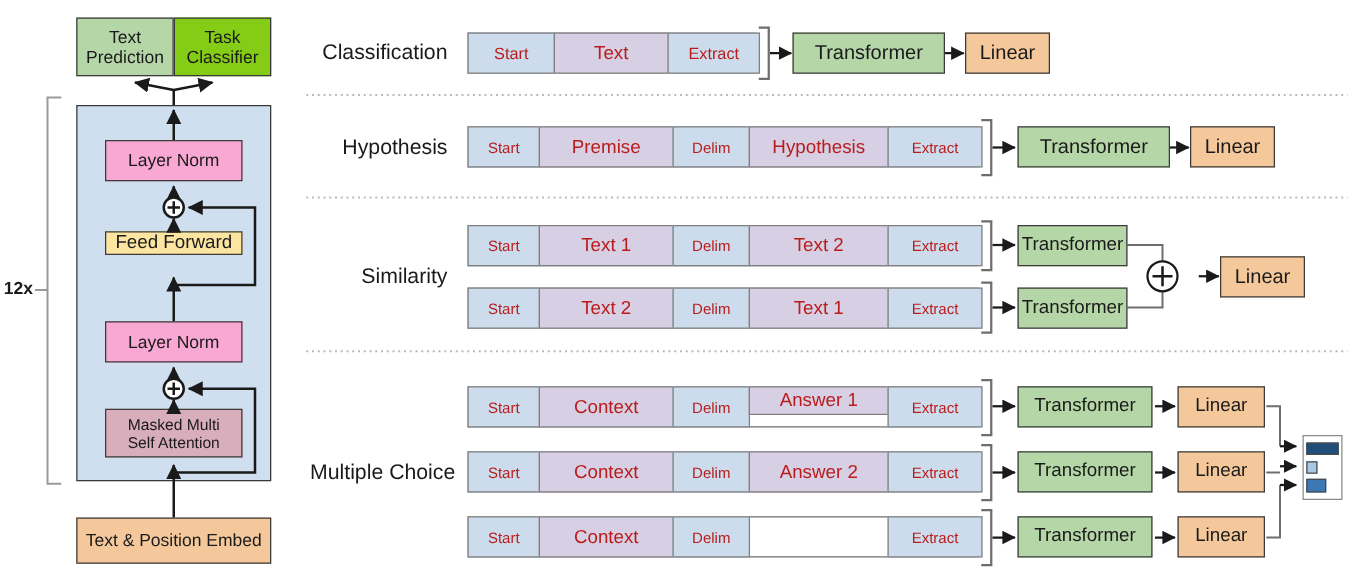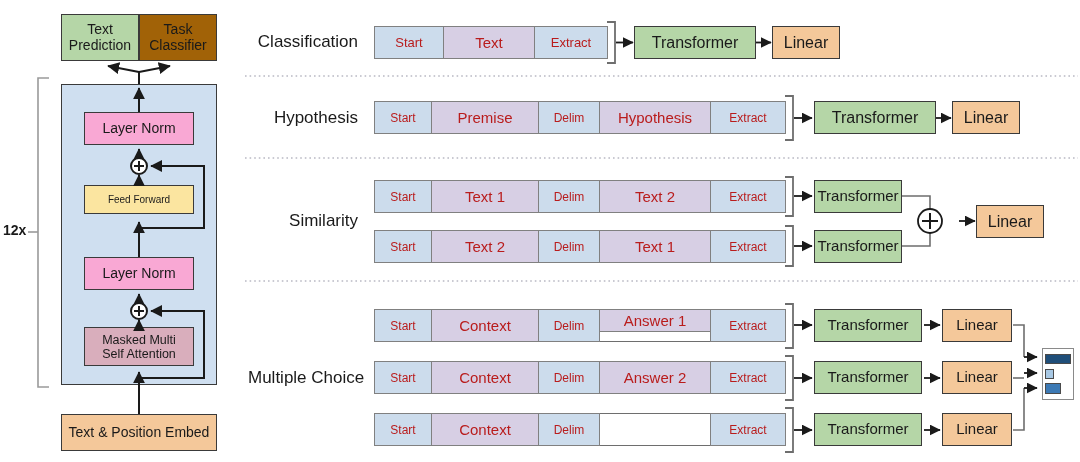--- a/index.html
+++ b/index.html
@@ -7,21 +7,21 @@
        font-family:"Liberation Sans","DejaVu Sans",sans-serif;color:#1a1a1a;}
 
   .abs{position:absolute;box-sizing:border-box;}
 
   
   .box{position:absolute;box-sizing:border-box;border:1.6px solid #3a3a3a;
        display:flex;align-items:center;justify-content:center;text-align:center;
        line-height:1.12;}
 
   .green-light{background:#b5d6a7;}
-  .green-dark{background:#a16207;}
+  .green-dark{background:#84cc16;}
   .green-tf{background:#b5d6a7;}
   .purple{background:#f9a8d4;}
   .purple-seg{background:#d7cfe4;}
   .yellow{background:#fbe5a0;}
   .pink{background:#d9aebc;}
   .orange{background:#f4c89a;}
   .blue-seg{background:#ccdcec;}
   .panel-blue{background:#cfdff0;border:1.6px solid #3a3a3a;}
 
   
@@ -54,21 +54,21 @@
     <span style="white-space:pre-line;">Task
 Classifier</span>
   </div>
 
   <div class="panel-blue abs" style="left:61px;top:84px;width:156px;height:301px;"></div>
 
   <div class="box purple" style="left:84px;top:112px;width:110px;height:33px;font-size:14px;">
     <span>Layer Norm</span>
   </div>
 
-  <div class="box yellow" style="left:84px;top:185px;width:110px;height:29px;font-size:10px;">
+  <div class="box yellow" style="left:84px;top:185px;width:110px;height:19px;font-size:15px;">
     <span>Feed Forward</span>
   </div>
 
   <div class="box purple" style="left:84px;top:257px;width:110px;height:33px;font-size:14px;">
     <span>Layer Norm</span>
   </div>
 
   <div class="box orange" style="left:61px;top:414px;width:156px;height:37px;font-size:14px;">
     <span>Text &amp; Position Embed</span>
   </div>

